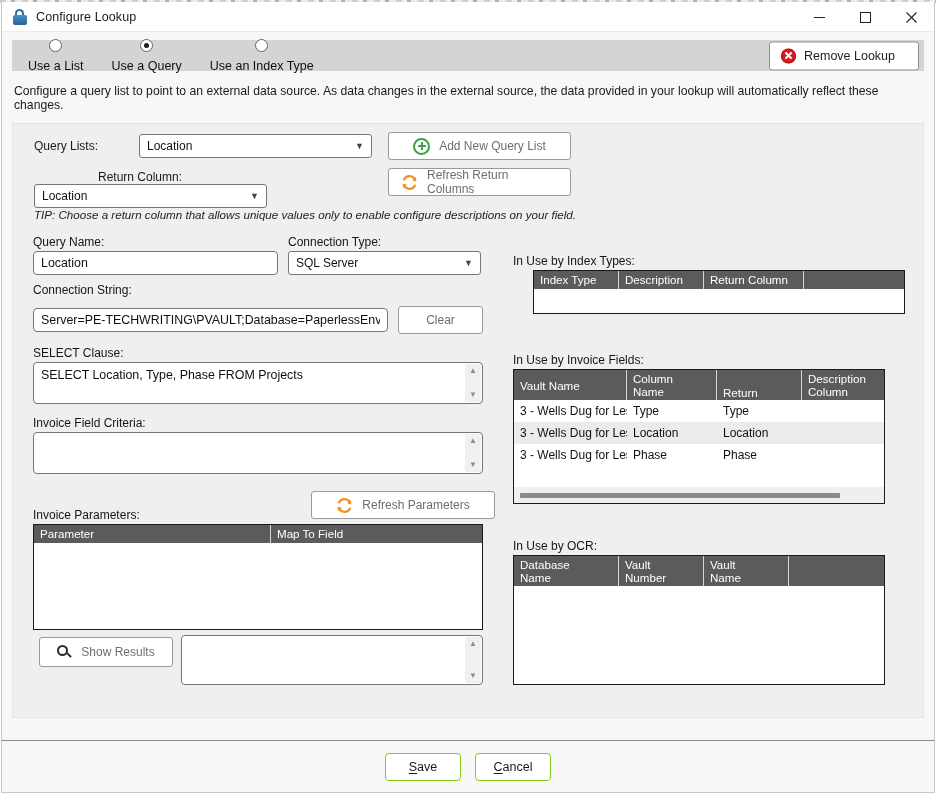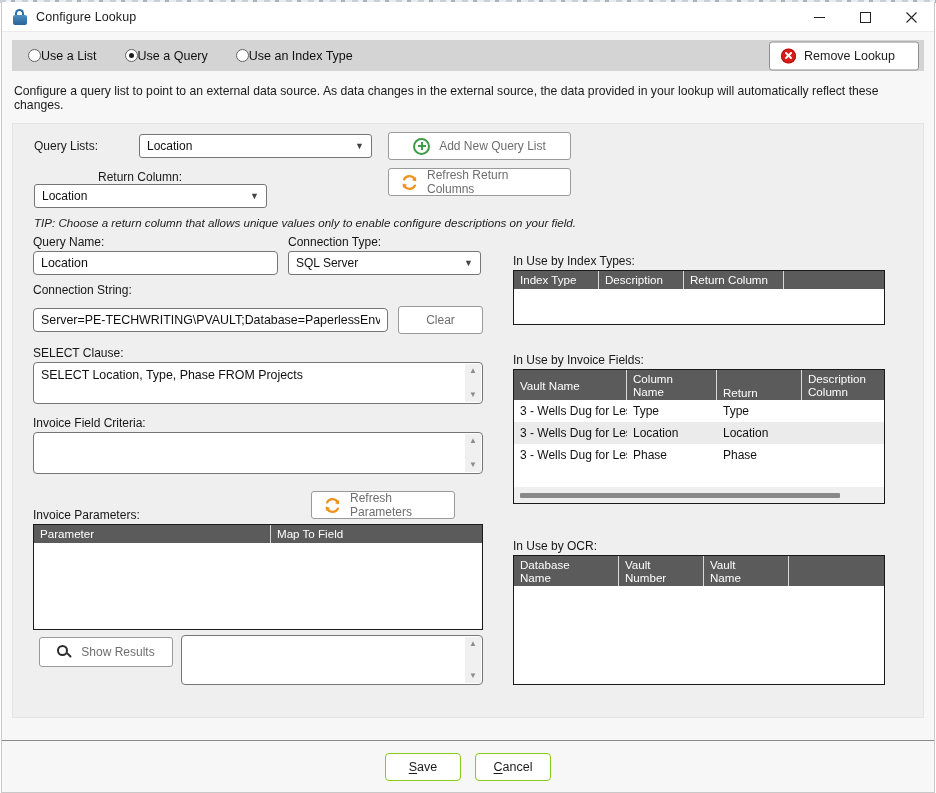--- a/index.html
+++ b/index.html
@@ -59,21 +59,21 @@
   .winbtn svg { display: block; }
 
   
   .modebar {
     margin: 8px 10px 0 10px; height: 31px;
     background: #d4d4d4;
     display: flex; align-items: center;
     padding-left: 16px; gap: 28px;
     position: relative;
   }
-  .radio-opt { display: flex; align-items: center; cursor: default; }
+  .radio-opt { display: flex; align-items: center; gap: 7px; cursor: default; flex-direction: column; }
   .radio {
     width: 13px; height: 13px; border-radius: 50%;
     border: 1px solid #636363; background: #fff; flex: none;
     position: relative;
   }
   .radio.checked::after {
     content: ""; position: absolute; left: 3px; top: 3px;
     width: 5px; height: 5px; border-radius: 50%; background: #1c1c1c;
   }
   .radio-label { font-size: 12.5px; color: #101010; }
@@ -290,21 +290,21 @@
         <svg viewBox="0 0 20 20" width="17" height="17">
           <path d="M16.5 7.2 A7 7 0 0 0 3.6 6.4" fill="none" stroke="#f0921e" stroke-width="2.6" stroke-linecap="round"></path>
           <path d="M3.5 12.8 A7 7 0 0 0 16.4 13.6" fill="none" stroke="#f0921e" stroke-width="2.6" stroke-linecap="round"></path>
           <polygon points="17.6,3.4 18,8.6 12.9,7.3" fill="#f0921e"></polygon>
           <polygon points="2.4,16.6 2,11.4 7.1,12.7" fill="#f0921e"></polygon>
         </svg>
       </span>
       <span class="txt">Refresh Return Columns</span>
     </div>
 
-    <div class="tip" style="left:21px; top:92px;">TIP: Choose a return column that allows unique values only to enable configure descriptions on your field.</div>
+    <div class="tip" style="left:21px; top:84px;">TIP: Choose a return column that allows unique values only to enable configure descriptions on your field.</div>
 
     <div class="lbl-b" style="position:absolute; left:20px; top:111px;">Query Name:</div>
     <input class="txtin" style="position: absolute; left: 20px; top: 127px; width: 245px;" value="Location">
 
     <div class="lbl-b" style="position:absolute; left:275px; top:111px;">Connection Type:</div>
     <span class="combo-wrap" style="position:absolute; left:275px; top:127px;">
       <select class="combo" style="width:193px;">
         <option>SQL Server</option>
       </select>
       <span class="chev">▼</span>
@@ -328,21 +328,21 @@
     <div class="lbl-b" style="position:absolute; left:20px; top:292px;">Invoice Field Criteria:</div>
     <div class="ta-wrap" style="left:20px; top:308px; width:450px; height:42px;">
       <div class="ta-text"></div>
       <div class="ta-sb">
         <span class="ar">▲</span>
         <span class="ar">▼</span>
       </div>
     </div>
 
     <div class="lbl-b" style="position:absolute; left:20px; top:384px;">Invoice Parameters:</div>
-    <div class="btn" style="position:absolute; left:298px; top:367px; width:144px;">
+    <div class="btn" style="position:absolute; left:298px; top:367px; width:184px;">
       <span class="refresh-icon">
         <svg viewBox="0 0 20 20" width="17" height="17">
           <path d="M16.5 7.2 A7 7 0 0 0 3.6 6.4" fill="none" stroke="#f0921e" stroke-width="2.6" stroke-linecap="round"></path>
           <path d="M3.5 12.8 A7 7 0 0 0 16.4 13.6" fill="none" stroke="#f0921e" stroke-width="2.6" stroke-linecap="round"></path>
           <polygon points="17.6,3.4 18,8.6 12.9,7.3" fill="#f0921e"></polygon>
           <polygon points="2.4,16.6 2,11.4 7.1,12.7" fill="#f0921e"></polygon>
         </svg>
       </span>
       <span class="txt">Refresh Parameters</span>
     </div>
@@ -363,21 +363,21 @@
       <span class="txt">Show Results</span>
     </div>
     <div class="ta-wrap" style="left:168px; top:511px; width:302px; height:50px;">
       <div class="ta-sb">
         <span class="ar">▲</span>
         <span class="ar">▼</span>
       </div>
     </div>
 
     <div class="lbl-b" style="position:absolute; left:500px; top:130px;">In Use by Index Types:</div>
-    <div class="grid" style="left:500px; top:146px; width:372px; height:55px;">
+    <div class="grid" style="left:520px; top:146px; width:372px; height:44px;">
       <div class="grid-head">
         <div class="gh" style="width:85px;">Index Type</div>
         <div class="gh" style="width:85px;">Description</div>
         <div class="gh" style="width:100px;">Return Column</div>
         <div class="gh" style="flex:1; border-right:none;"></div>
       </div>
       <div class="grid-body"></div>
     </div>
 
     <div class="lbl-b" style="position:absolute; left:500px; top:229px;">In Use by Invoice Fields:</div>

